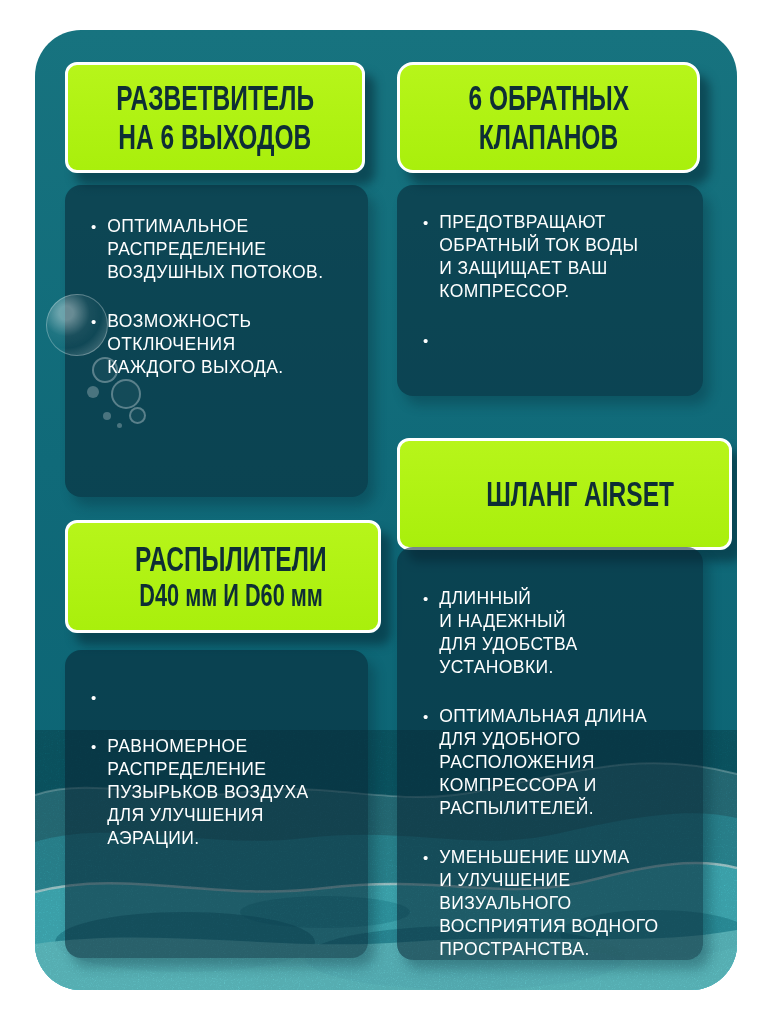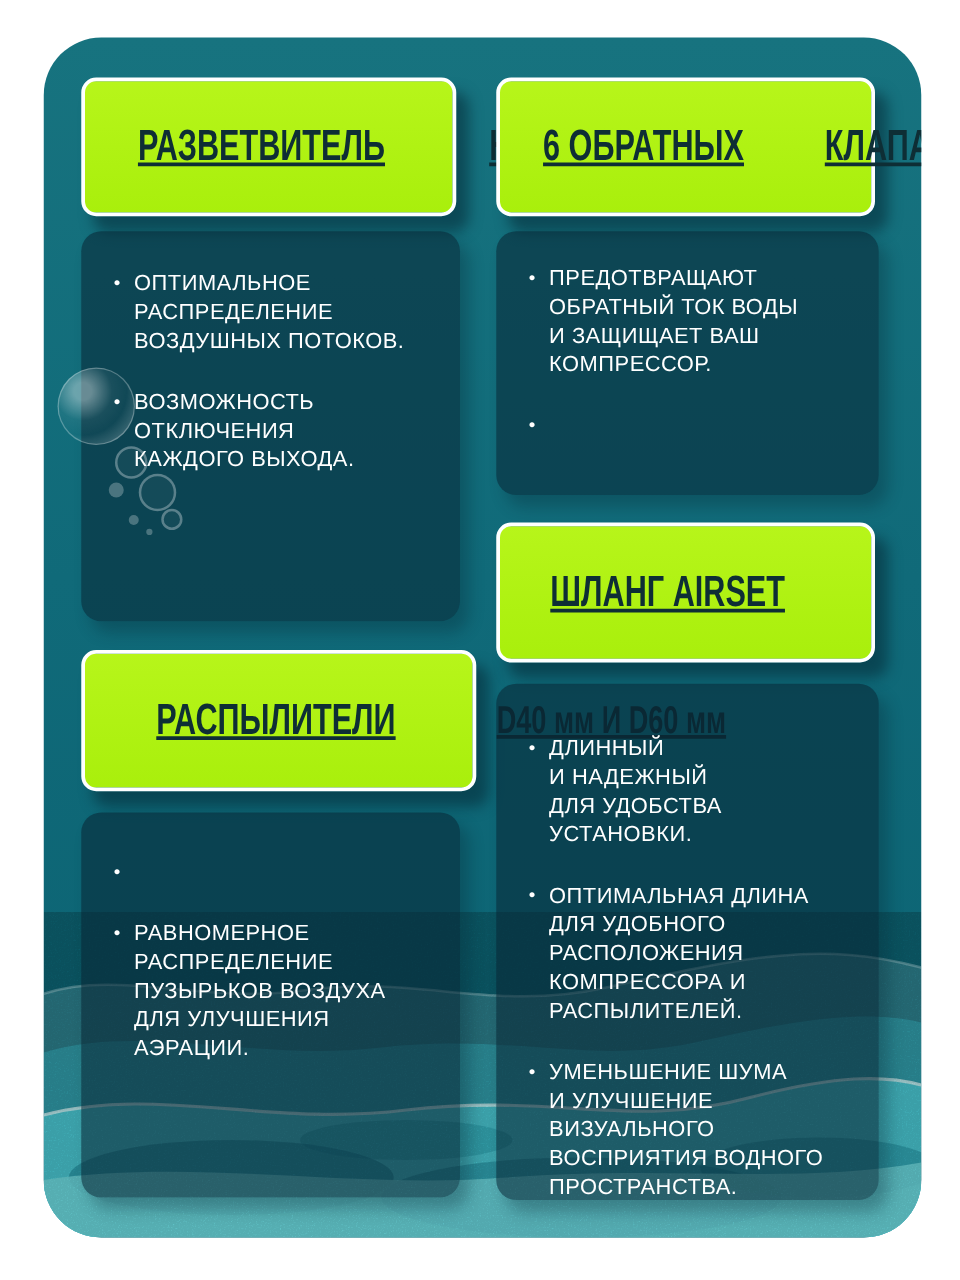--- a/index.html
+++ b/index.html
@@ -11,23 +11,22 @@
     position:absolute;left:35px;top:30px;width:702px;height:960px;
     border-radius:46px;overflow:hidden;
     background:linear-gradient(180deg,#17737f 0%,#106a79 45%,#0b6272 100%);
   }
   
   .green-box{
     position:absolute;
     background:linear-gradient(180deg,#b7f51a,#a9ef0c);
     border:3px solid #ffffff;border-radius:12px;
     box-shadow:10px 12px 10px rgba(6,42,54,.55);
-    display:flex;flex-direction:row;align-items:center;justify-content:flex-start;
+    display:flex;flex-direction:column;align-items:center;justify-content:center;
     color:#0e2e35;
-    text-decoration:underline;
   }
   .hdr-line{
     font-weight:700;font-size:35px;line-height:1.1;white-space:nowrap;
     transform:scaleX(.7);transform-origin:50% 50%;
     letter-spacing:0px;color:#0e2e35;
   }
   
   .panel{
     position:absolute;
     background:rgba(7,37,51,.55);
@@ -119,41 +118,41 @@
           <span class="dot">•</span>
           <span class="btxt">РАВНОМЕРНОЕ
 РАСПРЕДЕЛЕНИЕ
 ПУЗЫРЬКОВ ВОЗДУХА
 ДЛЯ УЛУЧШЕНИЯ
 АЭРАЦИИ.</span>
         </li>
       </ul>
     </div>
 
-    <div class="green-box" style="left:362px;top:32px;width:297px;height:105px;">
+    <div class="green-box" style="left:362px;top:32px;width:297px;height:105px;border-radius:16px;">
       <div class="hdr-line">6 ОБРАТНЫХ</div>
       <div class="hdr-line">КЛАПАНОВ</div>
     </div>
 
     <div class="panel" style="left:362px;top:155px;width:306px;height:211px;padding:26px 10px 0 26px;box-sizing:border-box;">
       <ul>
         <li>
           <span class="dot">•</span>
           <span class="btxt">ПРЕДОТВРАЩАЮТ
 ОБРАТНЫЙ ТОК ВОДЫ
 И ЗАЩИЩАЕТ ВАШ
 КОМПРЕССОР.</span>
         </li>
         <li>
           <span class="dot">•</span>
         </li>
       </ul>
     </div>
 
-    <div class="green-box" style="left:362px;top:388px;width:297px;height:106px;">
+    <div class="green-box" style="left:362px;top:408px;width:297px;height:106px;padding-left:32px;">
       <div class="hdr-line">ШЛАНГ AIRSET</div>
     </div>
 
     <div class="panel" style="left:362px;top:517px;width:306px;height:413px;padding:40px 10px 0 26px;box-sizing:border-box;">
       <ul>
         <li>
           <span class="dot">•</span>
           <span class="btxt">ДЛИННЫЙ
 И НАДЕЖНЫЙ
 ДЛЯ УДОБСТВА

